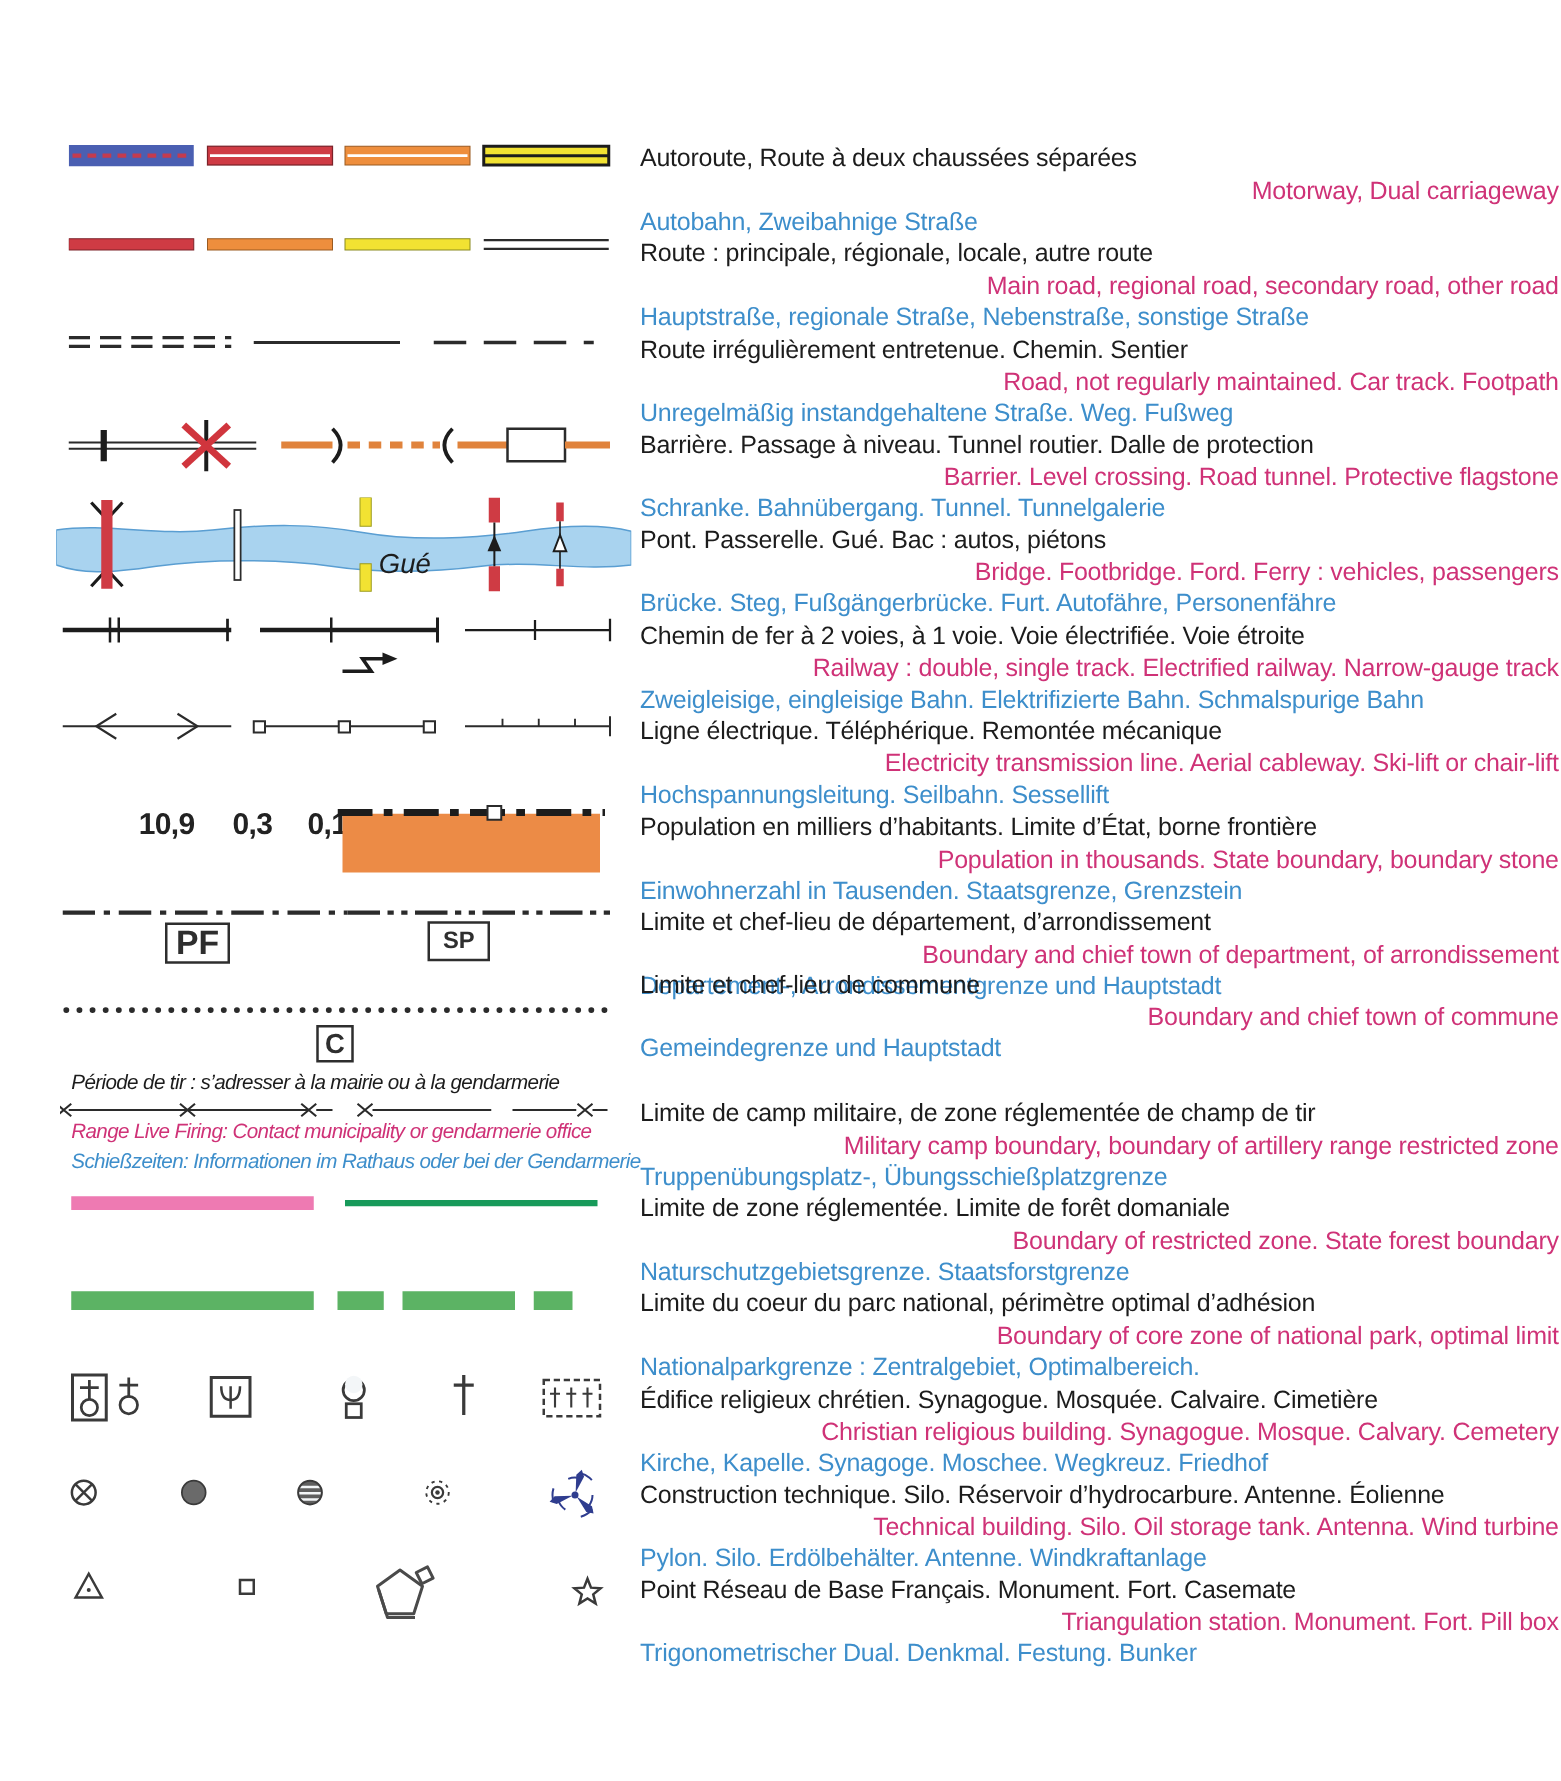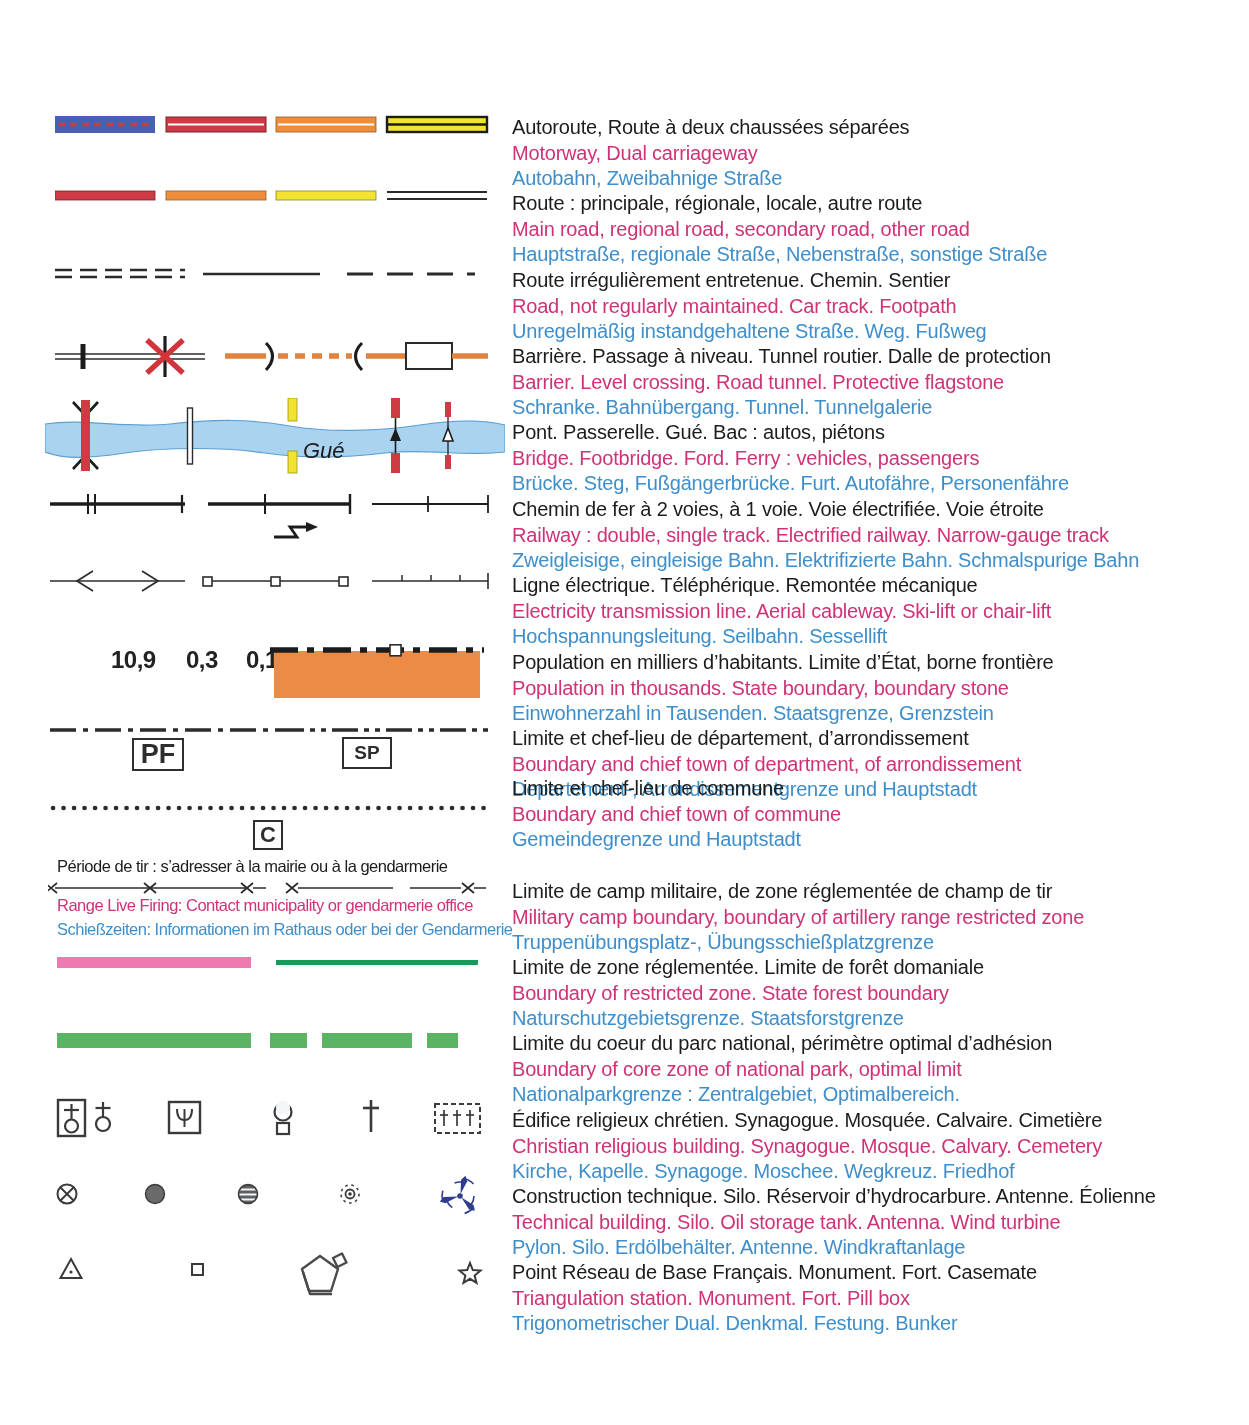--- a/index.html
+++ b/index.html
@@ -2,24 +2,24 @@
 <html><head>
 <meta charset="utf-8">
 <style>
   html,body{margin:0;padding:0;}
   body{background:#e9eef2;}
   .page{position:relative;width:1249px;height:1425px;background:#ffffff;overflow:hidden;
         font-family:"Liberation Sans", sans-serif;}
   .tg{position:absolute;left:512px;width:735px;}
   .tg div{font-size:20px;line-height:25.5px;white-space:nowrap;letter-spacing:-0.2px;}
   .fr{color:#1c1c1c;}
-  .en{color:#cf3277;}
+  .en{color:#cf3277;text-align:right;}
   .de{color:#3d8ecb;}
   .sym{position:absolute;}
-  .smalltxt{position:absolute;font-size:16.5px;letter-spacing:-0.5px;white-space:nowrap;}
+  .smalltxt{position:absolute;font-size:16.5px;letter-spacing:-0.5px;white-space:nowrap;font-style:italic;}
   .popnum{position:absolute;font-weight:bold;font-size:24px;color:#222;letter-spacing:-0.5px;margin-left:36px;}
   .boxlabel{position:absolute;border:2.5px solid #2e2e2e;color:#2e2e2e;font-weight:bold;
             text-align:center;background:transparent;}
   .band{position:absolute;}
   .fordlabel{position:absolute;font-style:italic;font-size:22px;color:#1c1c1c;}
 </style>
 </head>
 <body>
 
 <div class="page">

